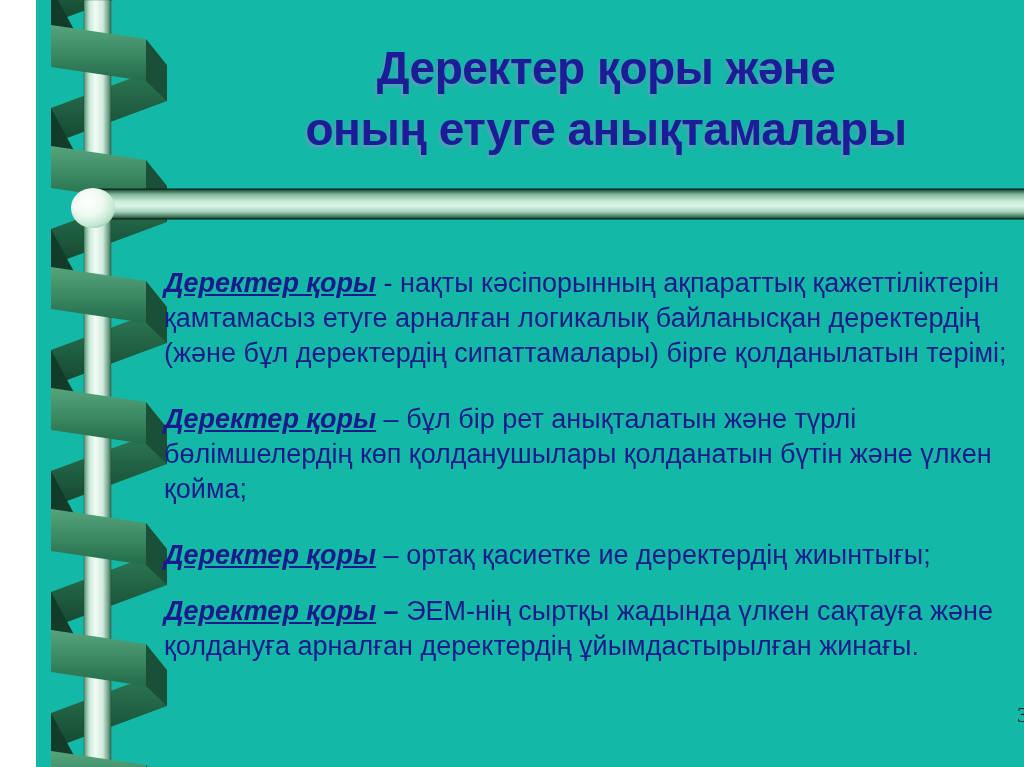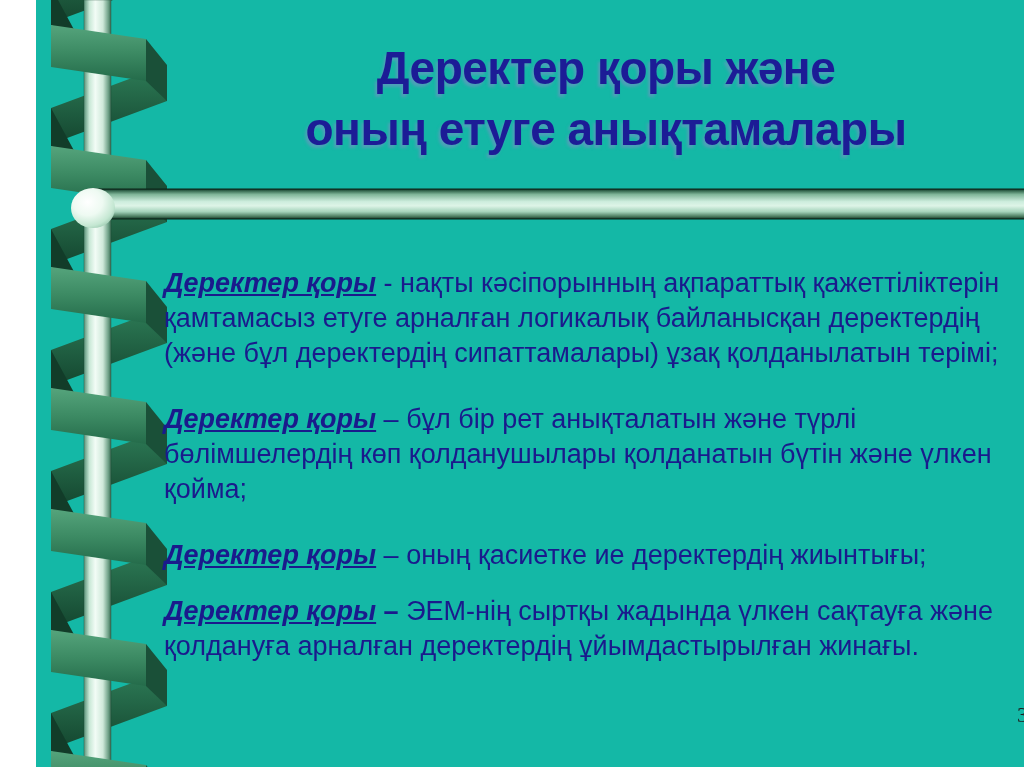--- a/index.html
+++ b/index.html
@@ -146,24 +146,24 @@
 
     <ellipse cx="57" cy="208" rx="22" ry="20" fill="url(#gSphere)"></ellipse>
   </svg>
 
   <div class="title-block">
     <div>Деректер қоры және</div>
     <div>оның етуге анықтамалары</div>
   </div>
 
   <div class="body-block">
-    <p><span class="lead">Деректер қоры</span><span> - </span><span>нақты кәсіпорынның ақпараттық қажеттіліктерін қамтамасыз етуге арналған логикалық байланысқан деректердің (және бұл деректердің сипаттамалары) ұзақ қолданылатын терімі;</span></p>
+    <p><span class="lead">Деректер қоры</span><span> - </span><span>нақты кәсіпорынның ақпараттық қажеттіліктерін қамтамасыз етуге арналған логикалық байланысқан деректердің (және бұл деректердің сипаттамалары) бірге қолданылатын терімі;</span></p>
 
     <p><span class="lead">Деректер қоры</span><span> – </span><span>бұл бір рет анықталатын және түрлі бөлімшелердің көп қолданушылары қолданатын бүтін және үлкен қойма;</span></p>
 
-    <p class="tight"><span class="lead">Деректер қоры</span><span> – </span><span>оның қасиетке ие деректердің жиынтығы;</span></p>
+    <p class="tight"><span class="lead">Деректер қоры</span><span> – </span><span>ортақ қасиетке ие деректердің жиынтығы;</span></p>
 
     <p><span class="lead">Деректер қоры</span><span class="bold-sep"> – </span><span>ЭЕМ-нің сыртқы жадында үлкен сақтауға және қолдануға арналған деректердің ұйымдастырылған жинағы.</span></p>
   </div>
 
   <div class="page-number">3</div>
 
 </div>
 
 </body></html>

